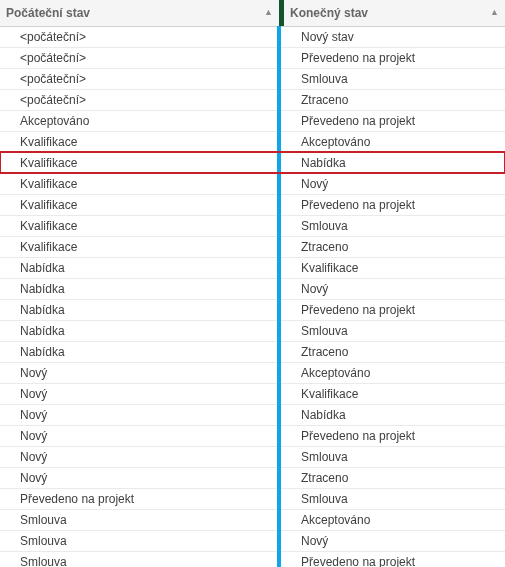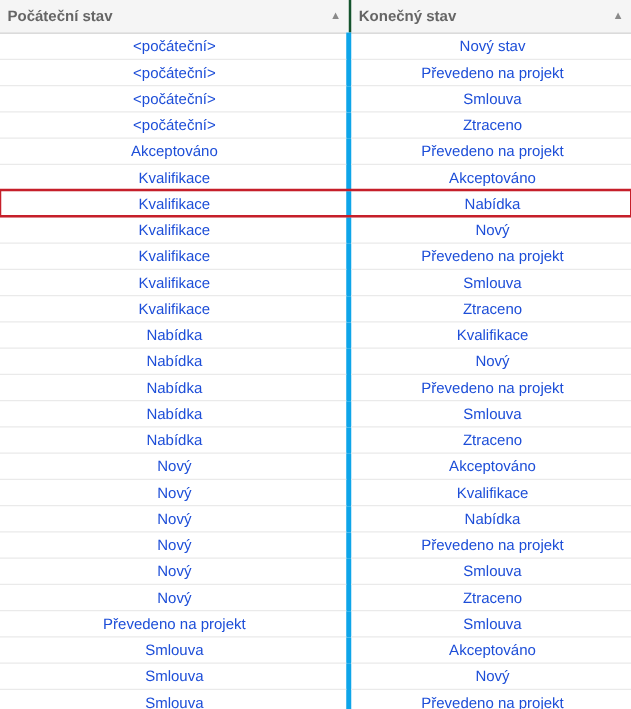--- a/index.html
+++ b/index.html
@@ -11,61 +11,61 @@
     background: #fff;
   }
   .table {
     width: 505px;
     border-collapse: collapse;
     table-layout: fixed;
   }
   .table col.col-initial { width: 279px; }
   .table col.col-final { width: 226px; }
   .table th, .table td {
-    text-align: center;
+    text-align: left;
     vertical-align: middle;
     padding: 0;
     box-sizing: border-box;
     margin-top: 32px;
   }
   .header-row th {
     background: #f5f5f5;
     border-bottom: 1px solid #d0d0d0;
     height: 26px;
   }
   .header-cell-inner {
     display: flex;
     align-items: center;
     justify-content: space-between;
     padding: 0 6px;
     height: 100%;
-    border-left: 2px solid #14532d;
+    border-left: 5px solid #14532d;
     box-sizing: border-box;
   }
   .header-row th:first-child .header-cell-inner {
     border-left: none;
   }
   .header-label {
     color: #666;
   }
   .sort-icon {
     font-size: 9px;
     color: #8a8a8a;
     line-height: 1;
     padding-left: 4px;
   }
   .data-row td {
     height: 21px;
     border-bottom: 1px solid #eaeaea;
-    padding-left: 6px;
+    padding-left: 20px;
     padding-right: 4px;
     white-space: nowrap;
     overflow: hidden;
     text-overflow: ellipsis;
-    color: #1d4ed8;
+    color: #404040;
   }
   .data-row td + td {
     border-left: 4px solid #0ea5e9;
   }
   .highlight td {
     
   }
   
   .highlight-box {
     position: absolute;

